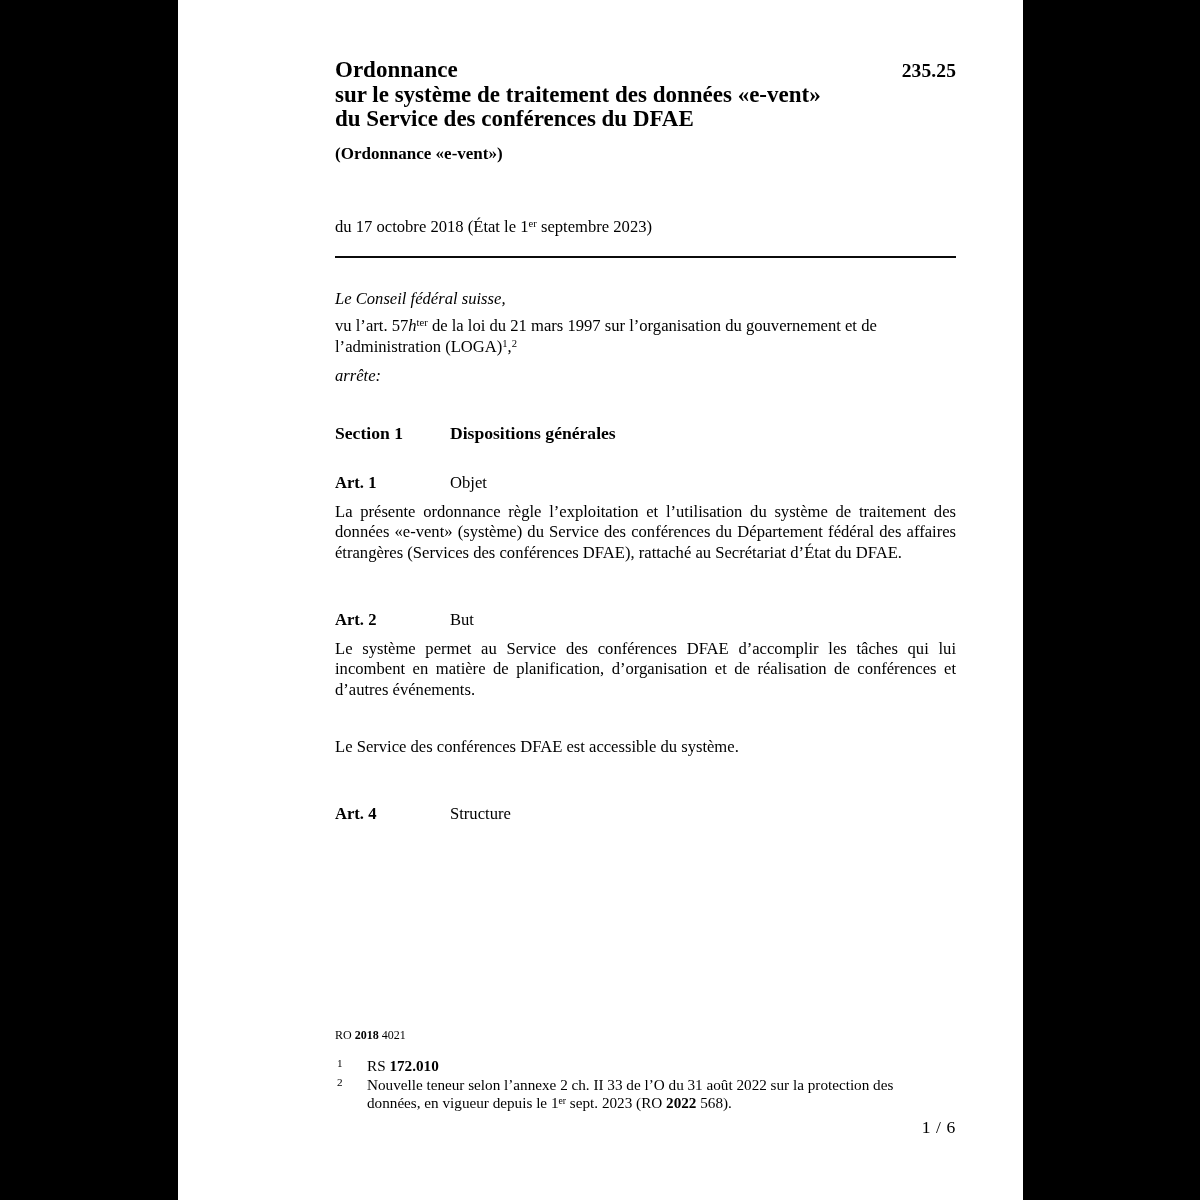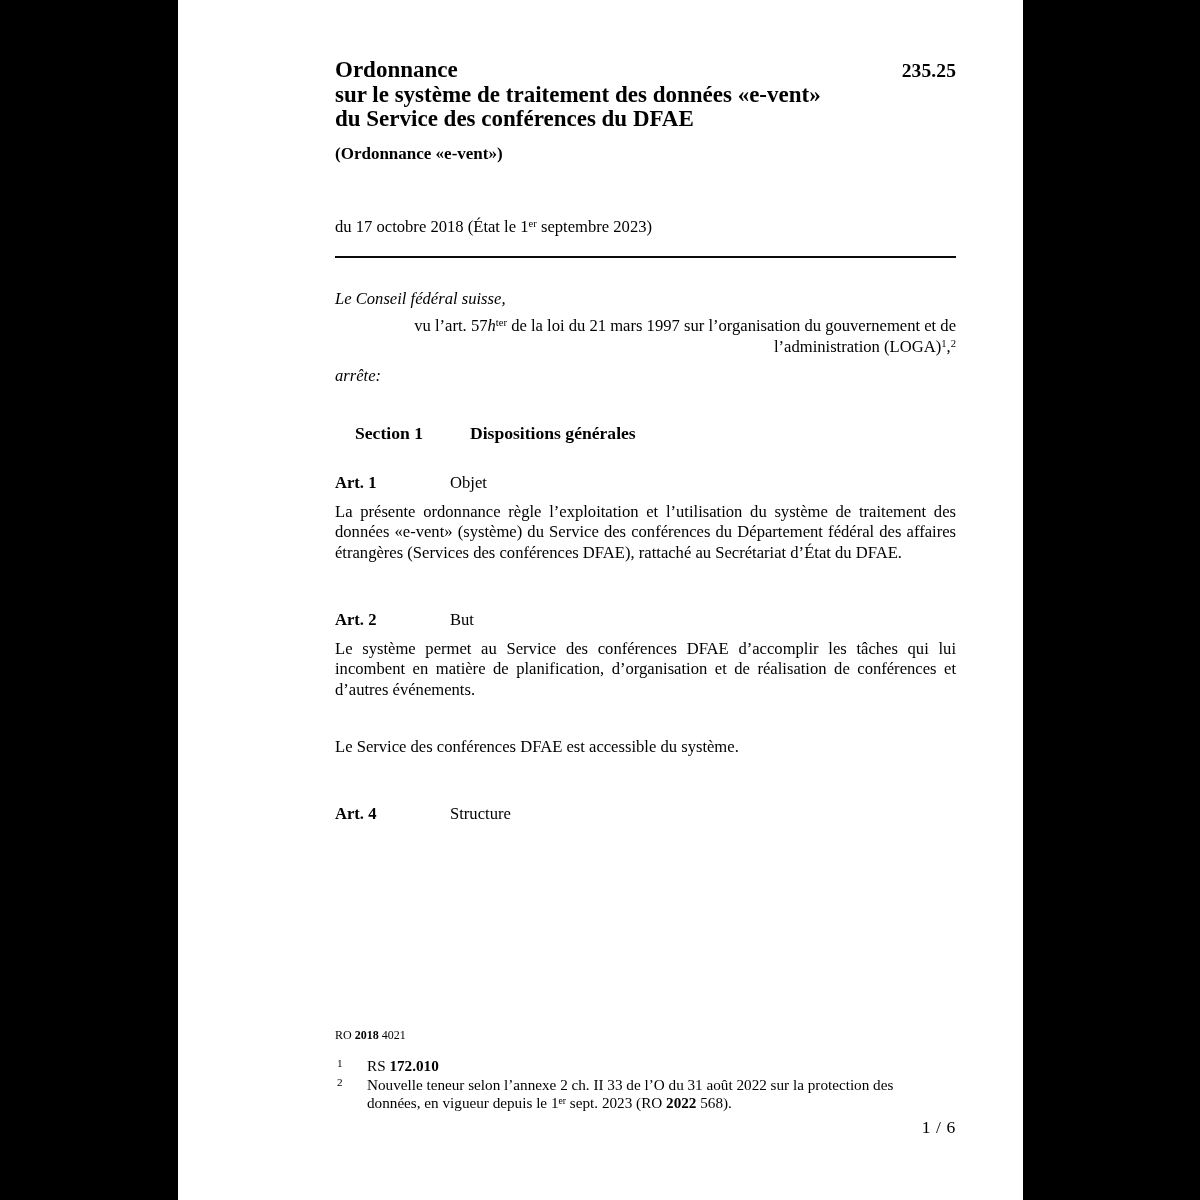--- a/index.html
+++ b/index.html
@@ -81,21 +81,21 @@
     left: 157px;
     width: 621px;
     top: 256px;
     height: 0;
     border-top: 2.2px solid #0b0b0b;
   }
 
   
   #preamble { top: 288px; font-size: 16.6px; color: #000; }
   .pre-italic { font-style: italic; line-height: 21px; }
-  .pre-body { line-height: 20.6px; margin-top: 7px; text-align: right; }
+  .pre-body { line-height: 20.6px; margin-top: 7px; }
   .pre-arrete { font-style: italic; line-height: 21px; margin-top: 8px; }
 
   
   .section-head {
     font-weight: bold;
     font-size: 17.6px;
     color: #000;
     white-space: nowrap;
   }
   .section-head .sec-label {
@@ -189,21 +189,21 @@
       <span>du 17 octobre 2018 (État le 1</span><sup>er</sup><span> septembre 2023)</span>
     </div>
     <div id="rule"></div>
 
     <div class="content" id="preamble">
       <div class="pre-italic">Le Conseil fédéral suisse,</div>
       <div class="pre-body"><span>vu l’art. 57</span><span class="ital">h</span><sup>ter</sup><span> de la loi du 21 mars 1997 sur l’organisation du gouvernement et de l’administration (LOGA)</span><sup>1</sup><span>,</span><sup>2</sup></div>
       <div class="pre-arrete">arrête:</div>
     </div>
 
-    <div class="content" style="top:423px;margin-left:20px;">
+    <div class="content" style="top:423px;">
       <div class="section-head">
         <span class="sec-label">Section 1</span><span>Dispositions générales</span>
       </div>
     </div>
 
     <div class="content" style="top:473px;">
       <div class="art-head">
         <span class="art-label">Art. 1</span><span class="art-title">Objet</span>
       </div>
       <div class="art-body">La présente ordonnance règle l’exploitation et l’utilisation du système de traitement des données «e-vent» (système) du Service des conférences du Département fédéral des affaires étrangères (Services des conférences DFAE), rattaché au Secrétariat d’État du DFAE.</div>

